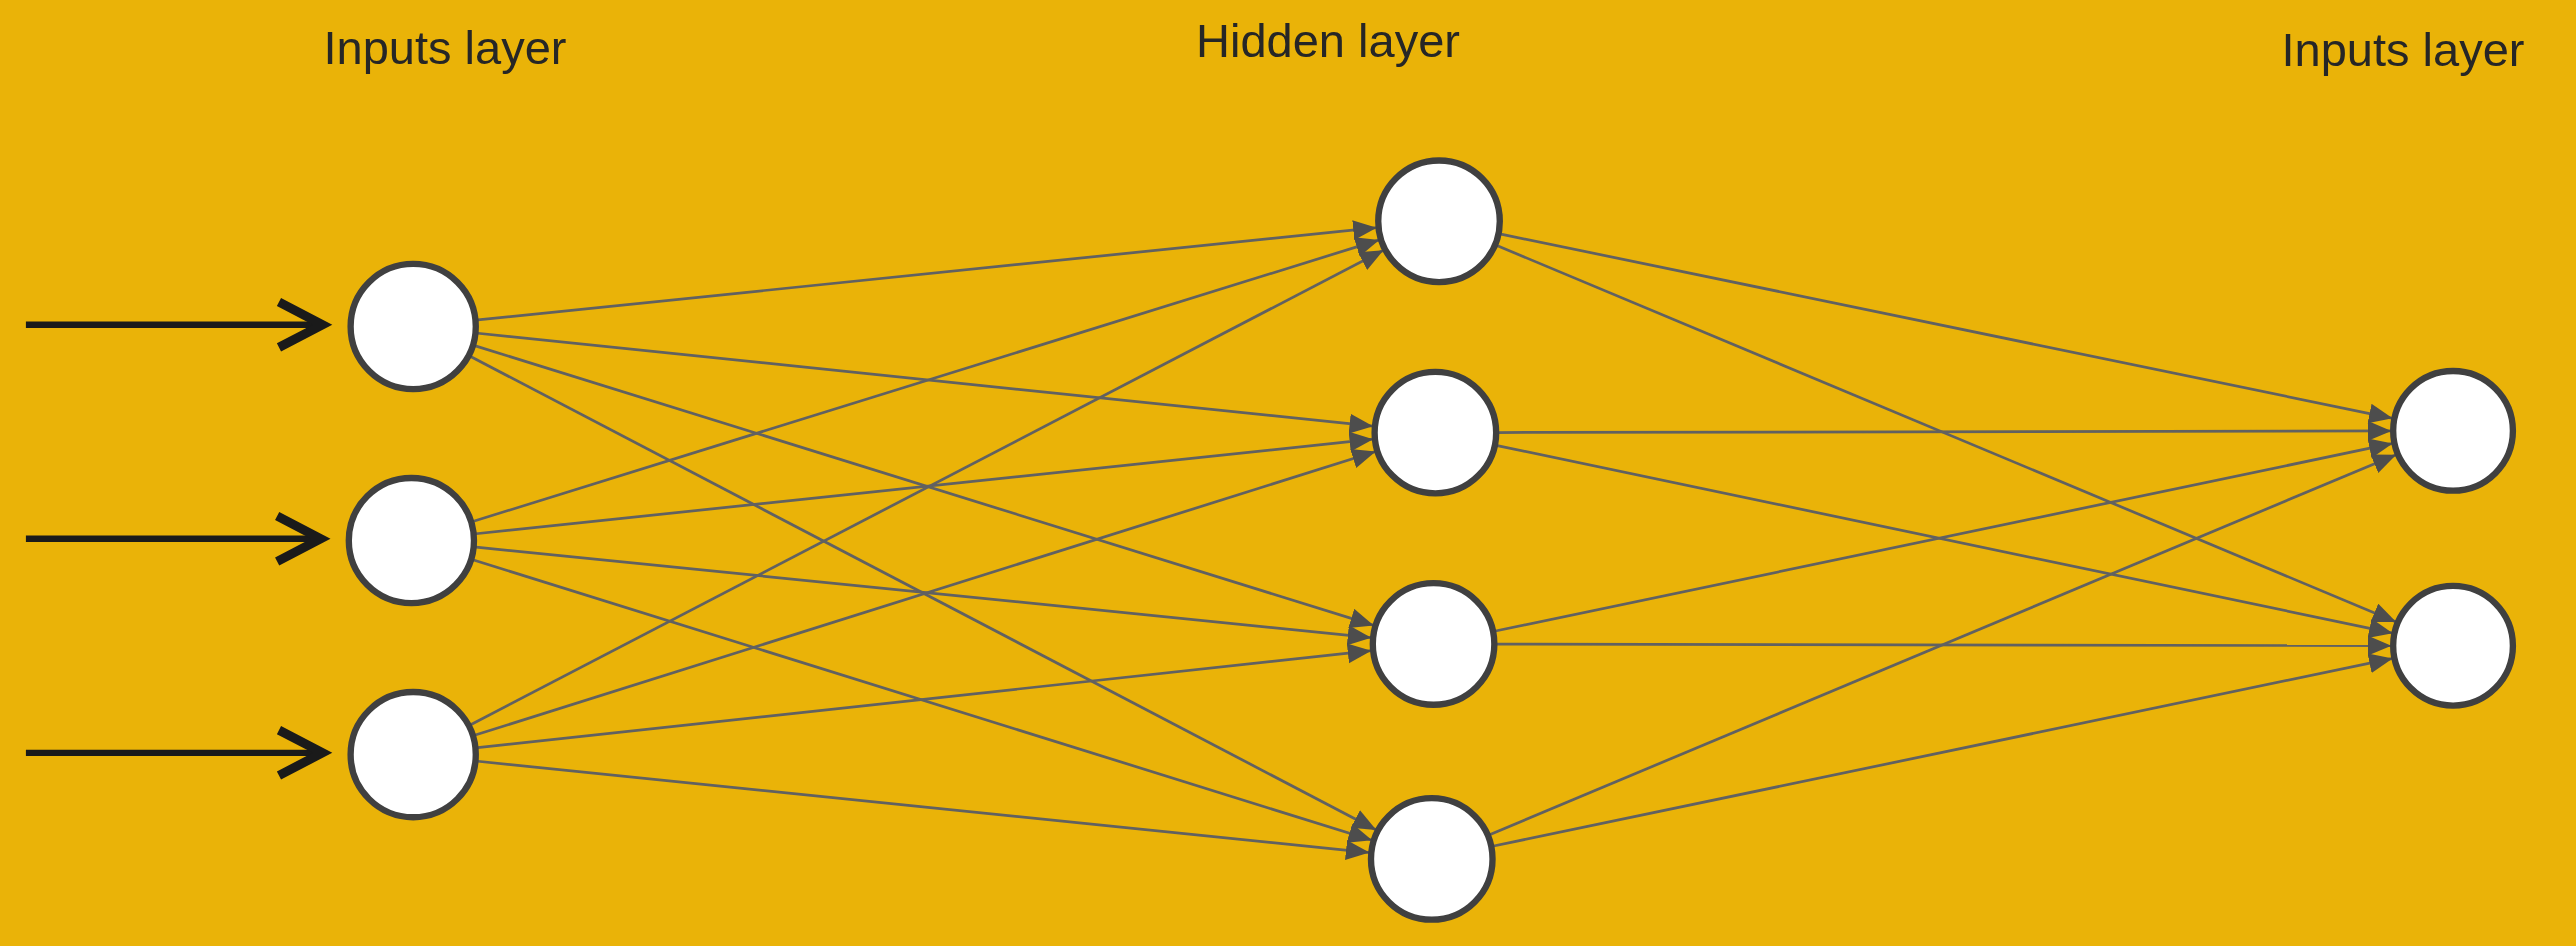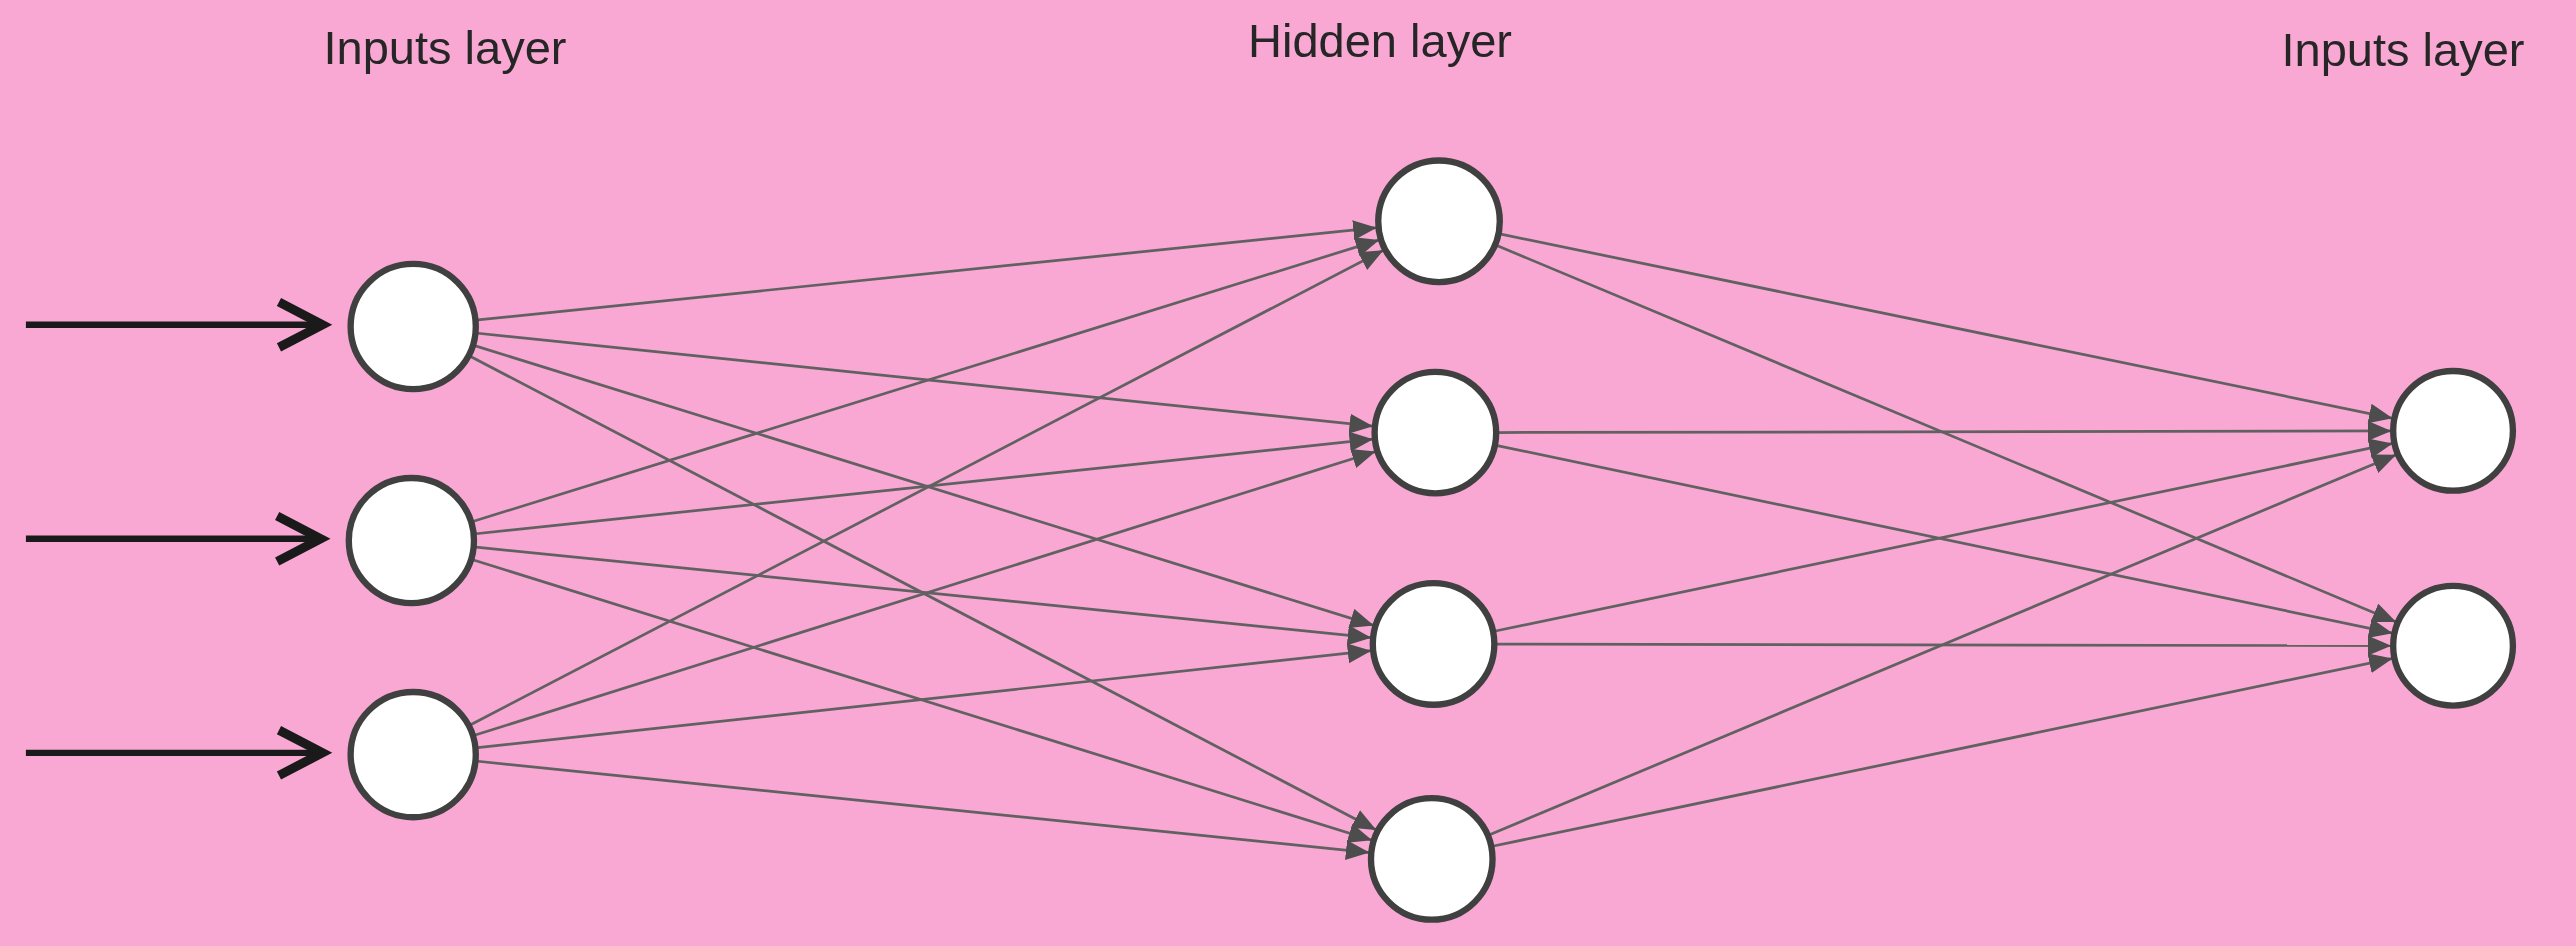--- a/index.html
+++ b/index.html
@@ -5,21 +5,21 @@
   html, body {
     margin: 0;
     padding: 0;
     background: #ffffff;
     font-family: "Liberation Sans", sans-serif;
   }
   #canvas {
     position: relative;
     width: 2576px;
     height: 946px;
-    background: #f9a8d4;
+    background: #eab308;
     overflow: hidden;
   }
   #network-svg {
     position: absolute;
     left: 0;
     top: 0;
     width: 100%;
     height: 100%;
     display: block;
   }
@@ -79,16 +79,16 @@
       <circle cx="453" cy="596" r="69" fill="#ffffff" stroke="#404040" stroke-width="7"></circle>
       <circle cx="455" cy="832" r="69" fill="#ffffff" stroke="#404040" stroke-width="7"></circle>
       <circle cx="1586" cy="244" r="67" fill="#ffffff" stroke="#404040" stroke-width="7"></circle>
       <circle cx="1582" cy="477" r="67" fill="#ffffff" stroke="#404040" stroke-width="7"></circle>
       <circle cx="1580" cy="710" r="67" fill="#ffffff" stroke="#404040" stroke-width="7"></circle>
       <circle cx="1578" cy="947" r="67" fill="#ffffff" stroke="#404040" stroke-width="7"></circle>
       <circle cx="2704" cy="475" r="66" fill="#ffffff" stroke="#404040" stroke-width="7"></circle>
       <circle cx="2704" cy="712" r="66" fill="#ffffff" stroke="#404040" stroke-width="7"></circle>
     </svg>
   <div class="layer-label" style="left: 445px; top: 22px; color: rgb(38, 38, 38);">Inputs layer</div>
-  <div class="layer-label" style="left: 1380px; top: 14.5px; color: rgb(38, 38, 38);">Hidden layer</div>
+  <div class="layer-label" style="left: 1328px; top: 14.5px; color: rgb(38, 38, 38);">Hidden layer</div>
   <div class="layer-label" style="left: 2403px; top: 23.6px; color: rgb(38, 38, 38);">Inputs layer</div>
 </div>
 
 
 </body></html>

